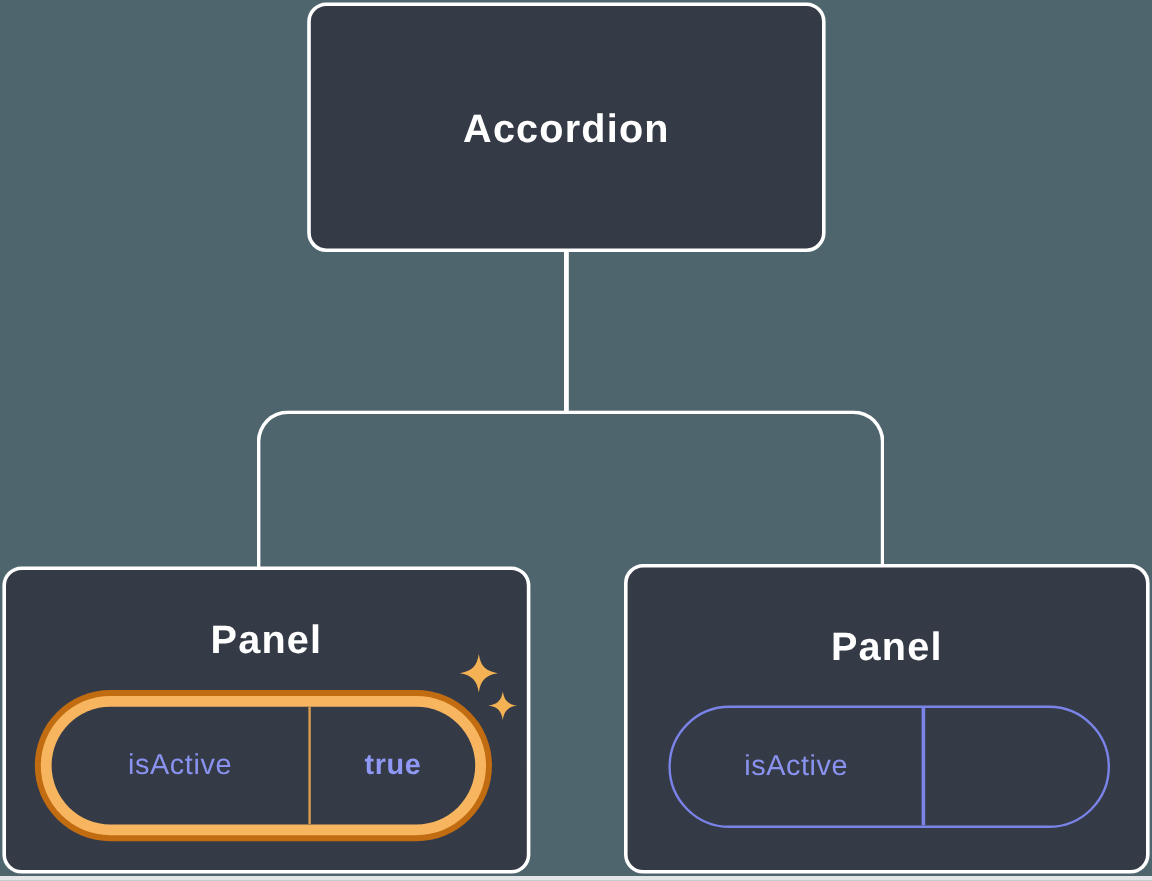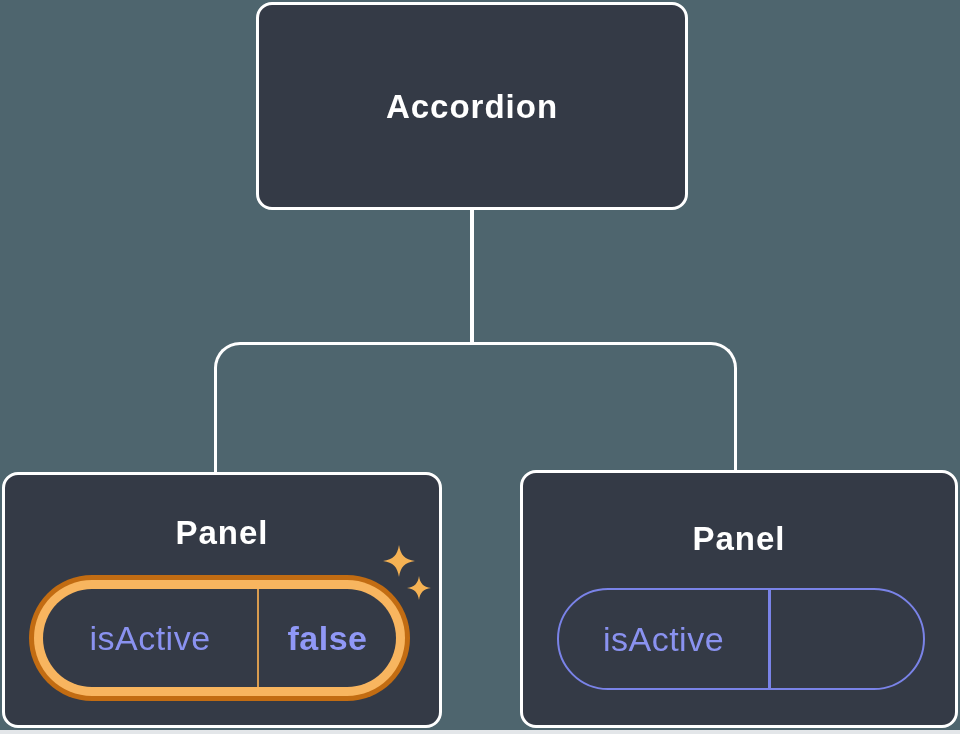--- a/index.html
+++ b/index.html
@@ -84,21 +84,21 @@
   }
   .pill-inactive .cell-name{
     width:209px; display:flex; align-items:center; justify-content:center;
   }
   .divider-inactive{width:3px; background:var(--inactive-pill-border);}
   .pill-inactive .cell-value{
     flex:1; display:flex; align-items:center; justify-content:center;
   }
 
   .prop-name, .prop-value{
-    font-size:34px; letter-spacing:0.5px; line-height:1;
+    font-size:24px; letter-spacing:0.5px; line-height:1;
     color:var(--prop-text);
   }
   .prop-value.bold{font-weight:700; color:var(--prop-value-active-text);}
 
   .sparkle{position:absolute;}
   .sparkle svg{display:block; width:100%; height:100%;}
   .sparkle-large{left:378px; top:70px; width:32px; height:32px;}
   .sparkle-small{left:402px; top:101px; width:24px; height:24px;}
 </style>
 </head>
@@ -128,21 +128,21 @@
     </div>
 
     <div class="pill-active-outer">
       <div class="pill-active-gold">
         <div class="pill-active-core">
           <div class="cell-name">
             <span class="prop-name">isActive</span>
           </div>
           <div class="divider-active"></div>
           <div class="cell-value">
-            <span class="prop-value bold">false</span>
+            <span class="prop-value bold">true</span>
           </div>
         </div>
       </div>
     </div>
   </div>
 
   <div class="node panel-right">
     <div class="node-title" style="top:49px;">Panel</div>
 
     <div class="pill-inactive">

